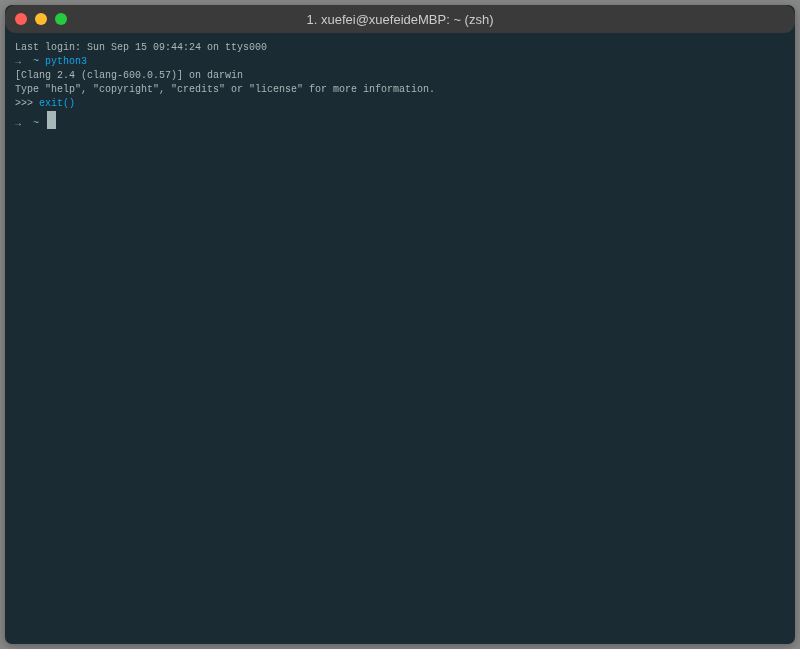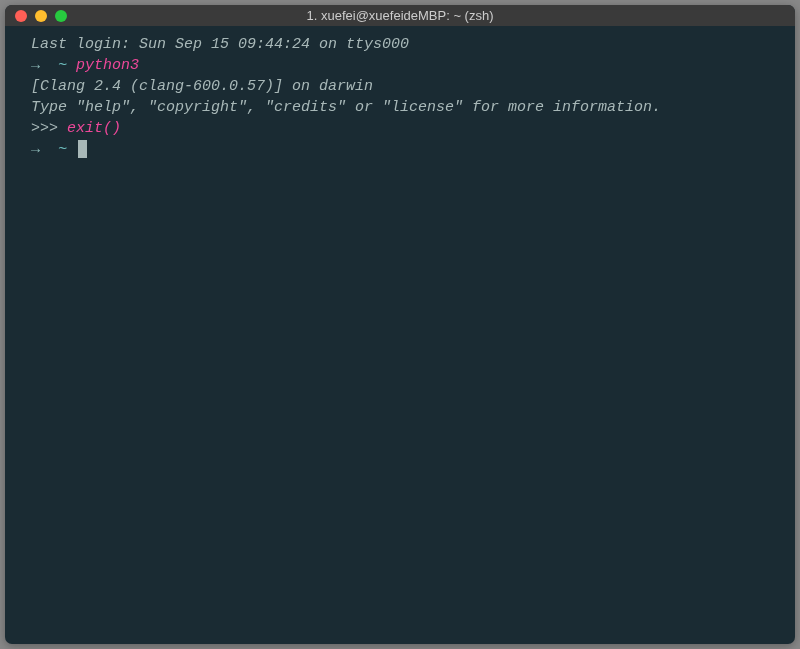--- a/index.html
+++ b/index.html
@@ -17,26 +17,27 @@
     .window {
       width: 790px;
       height: 639px;
       margin: 5px;
       background: #1a2b33;
       border-radius: 7px;
       overflow: hidden;
       box-shadow: 0 2px 10px rgba(0,0,0,0.3);
     }
     .titlebar {
-      height: 21px;
+      height: 28px;
       background: #3a3a3a;
       display: flex;
       align-items: center;
       padding: 0 10px;
       position: relative;
+      border-radius: 11px;
     }
     .traffic-lights {
       display: flex;
       gap: 8px;
       position: absolute;
       left: 10px;
     }
     .traffic-light {
       width: 12px;
       height: 12px;
@@ -46,40 +47,39 @@
     .tl-yellow { background: #ffbd2e; }
     .tl-green { background: #27c93f; }
     .title {
       color: #ccc;
       font-size: 13px;
       font-family: -apple-system, 'Helvetica Neue', sans-serif;
       text-align: center;
       width: 100%;
     }
     .terminal-body {
-      padding: 8px 26px;
+      padding: 8px 10px;
       color: #a8b8b8;
-      font-size: 15px;
+      font-size: 10px;
       line-height: 1.4;
       height: calc(100% - 28px);
       overflow: hidden;
-      font-style: italic;
     }
     .line {
       white-space: pre;
       min-height: 1.4em;
     }
     .prompt-arrow {
       color: #8ab5b5;
     }
     .prompt-tilde {
       color: #6fc1c1;
     }
     .cmd {
-      color: #ec4899;
+      color: #0ea5e9;
     }
     .py-prompt {
       color: #a8b8b8;
     }
     .cursor {
       display: inline-block;
       width: 9px;
       height: 18px;
       background: #a8b8b8;
       vertical-align: text-bottom;

